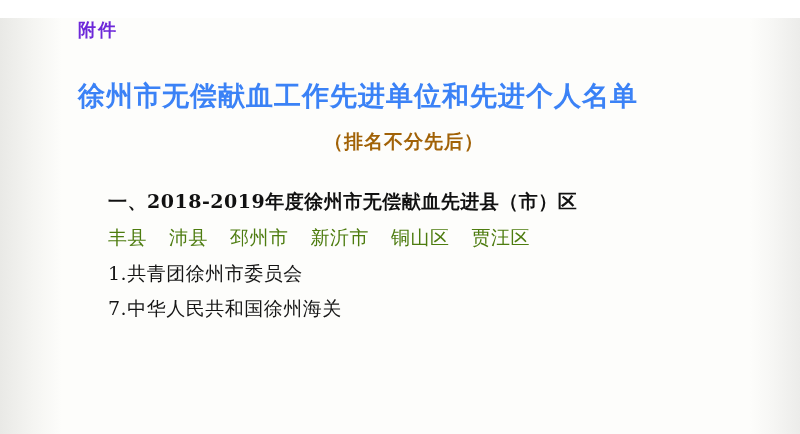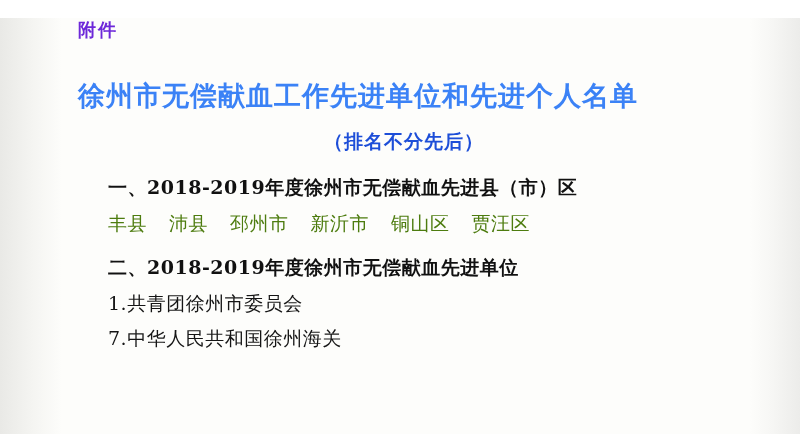--- a/index.html
+++ b/index.html
@@ -60,28 +60,28 @@
     color: #3b82f6;
     line-height: 1.2;
     font-family: "DejaVu Serif", serif;
   }
   .doc-subtitle {
     margin-top: 17px;
     text-align: center;
     font-size: 19px;
     font-weight: 700;
     letter-spacing: 1px;
-    color: #1d4ed8;
+    color: #a16207;
     font-family: "DejaVu Serif", serif;
   }
   .section {
     margin-top: 0;
   }
   .section-heading {
-    margin-top: 20px;
+    margin-top: 34px;
     font-size: 19px;
     font-weight: 700;
     letter-spacing: 0.5px;
     color: #111111;
     padding-left: 30px;
     font-family: "DejaVu Serif", serif;
   }
   .section-heading.tight {
     margin-top: 18px;
   }
@@ -118,19 +118,18 @@
     <div class="doc-subtitle">（排名不分先后）</div>
 
     <div class="section">
       <div class="section-heading">一、2018-2019年度徐州市无偿献血先进县（市）区</div>
       <div class="inline-list">
         <span class="entry">丰县</span><span class="entry">沛县</span><span class="entry">邳州市</span><span class="entry">新沂市</span><span class="entry">铜山区</span><span class="entry">贾汪区</span>
       </div>
     </div>
 
     <div class="section">
-      <div class="section-heading tight">二、2018-2019年度徐州市无偿献血先进单位</div>
       <div class="numbered-item">1.共青团徐州市委员会</div>
       <div class="numbered-item">7.中华人民共和国徐州海关</div>
     </div>
 
   </div>
 </div>
 
 </body></html>

